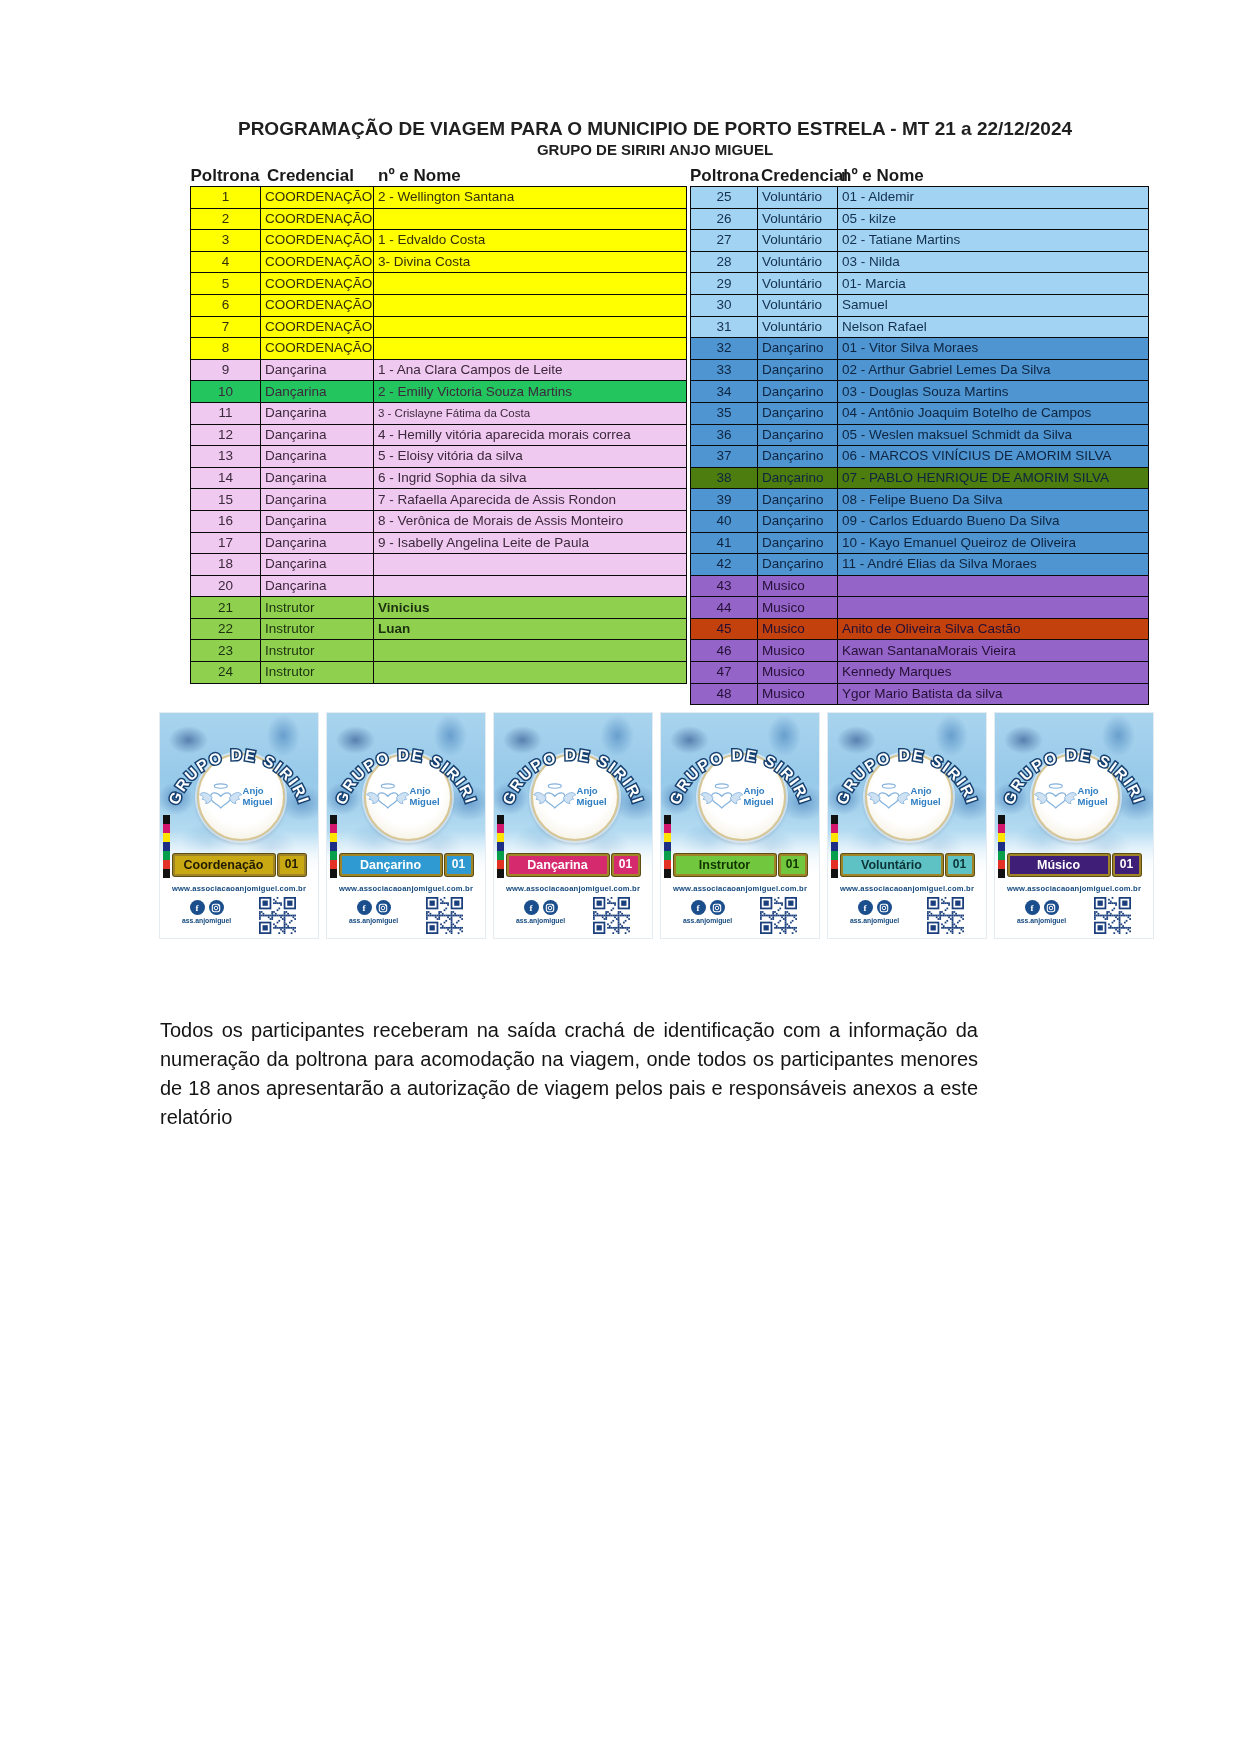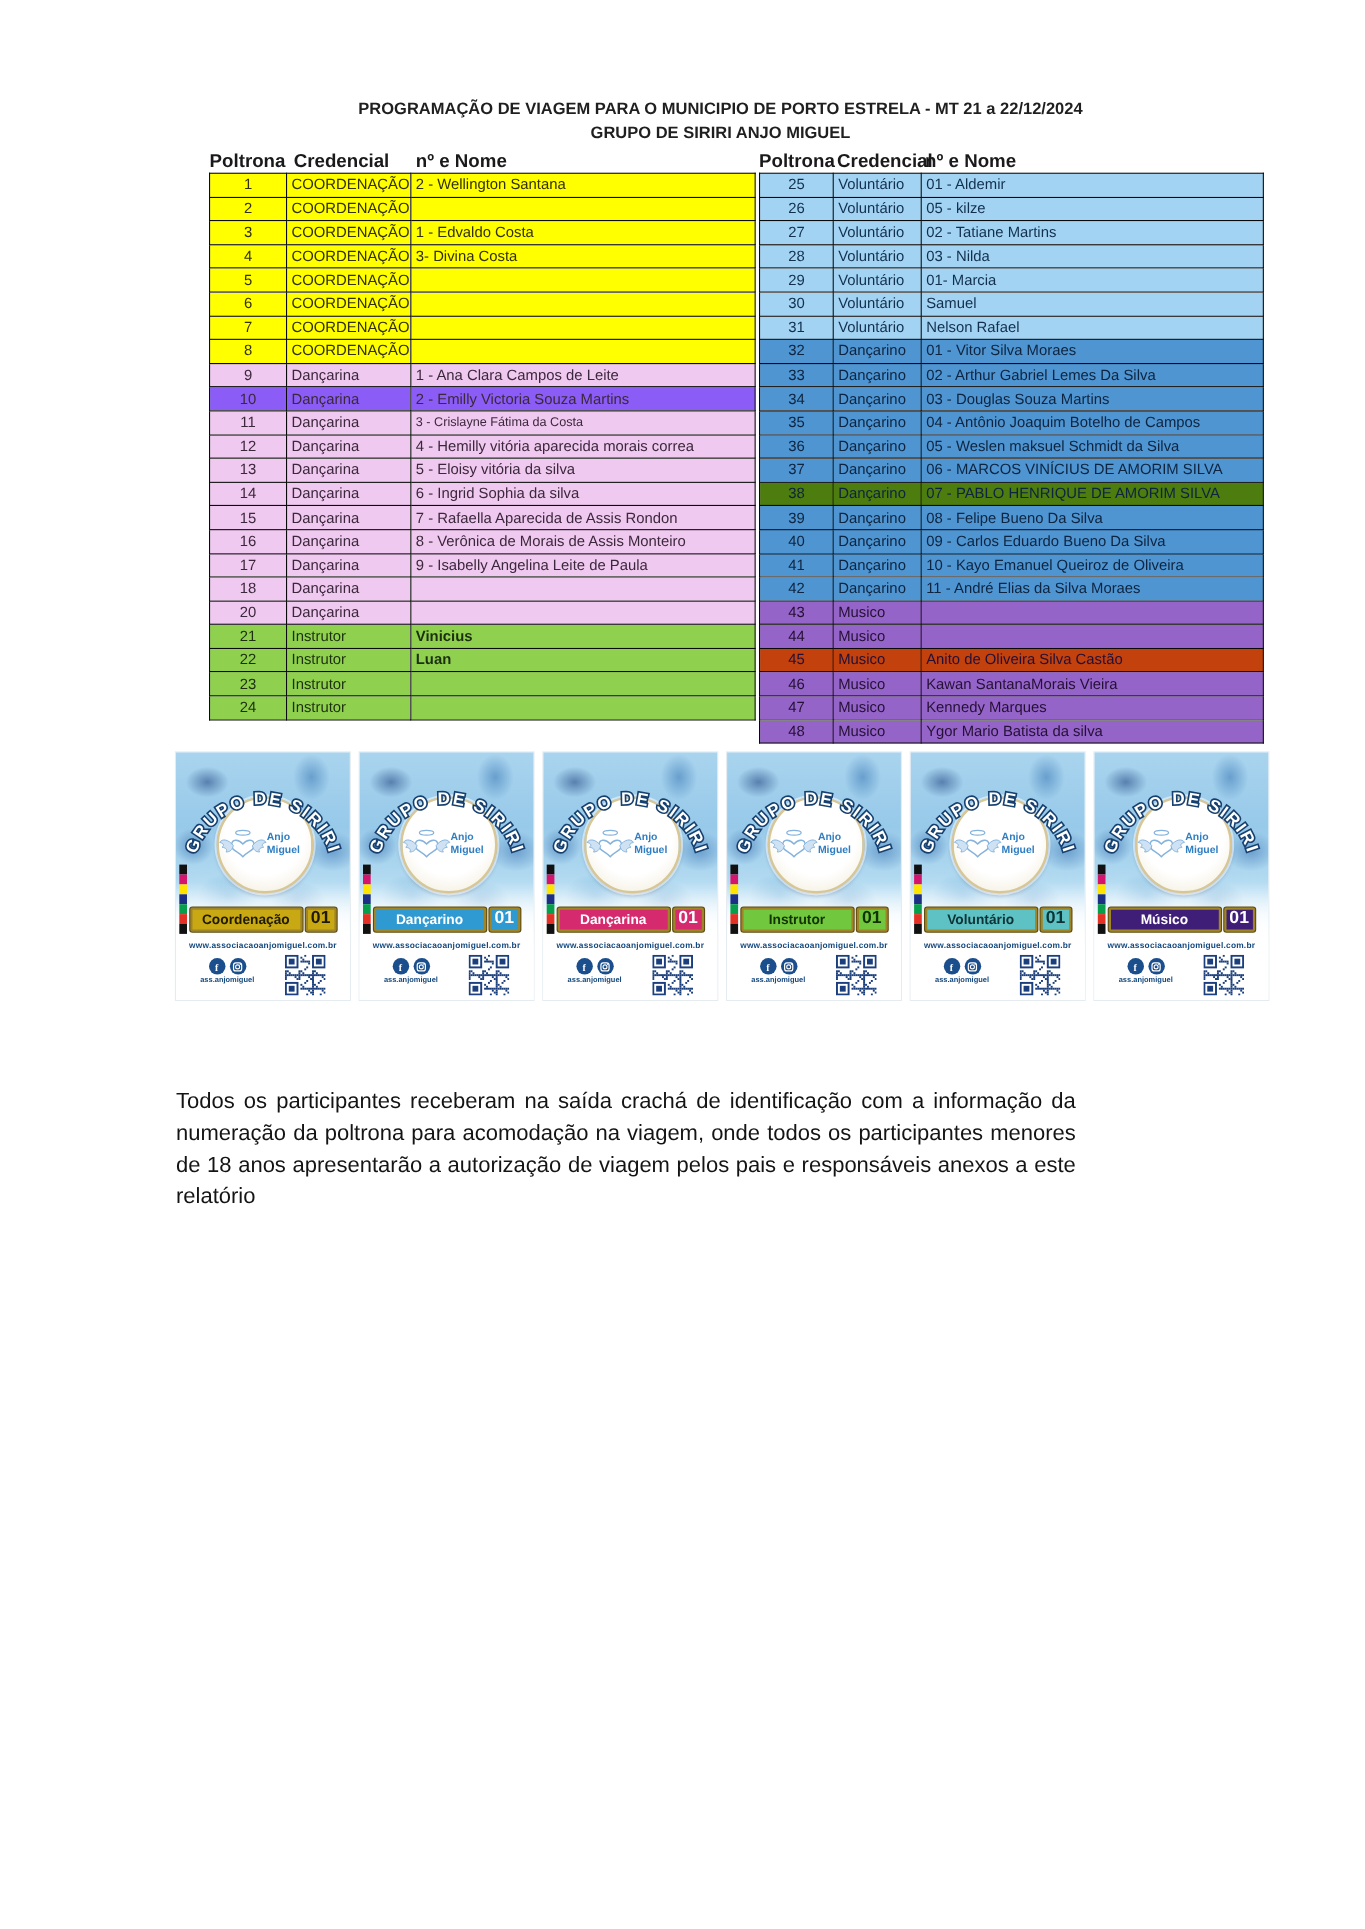--- a/index.html
+++ b/index.html
@@ -1,19 +1,19 @@
 <!DOCTYPE html>
 <html><head>
 <meta charset="utf-8">
 <style>
   html,body{margin:0;padding:0;background:#ffffff;}
   .page{position:relative;width:1241px;height:1754px;background:#ffffff;
         font-family:"Liberation Sans",sans-serif;color:#1b1b1b;overflow:hidden;}
-  .doc-title{padding-top:91px;margin-left:160px;width:990px;text-align:center;
-             font-size:15px;font-weight:bold;color:#1f1f1f;line-height:18px;}
+  .doc-title{padding-top:120px;margin-left:160px;width:990px;text-align:center;
+             font-size:19px;font-weight:bold;color:#1f1f1f;line-height:18px;}
   .doc-subtitle{margin-left:160px;width:990px;text-align:center;
                 font-size:15px;font-weight:bold;color:#1f1f1f;line-height:18px;margin-top:3px;}
   .tables-row{display:flex;gap:3px;margin-left:190px;margin-top:6px;}
   .table-block{flex:0 0 auto;}
   .tb-left{width:497px;}
   .tb-right{width:459px;}
   .hdr-row{display:flex;font-weight:bold;font-size:17px;height:21px;align-items:center;color:#1a1a1a;}
   .tb-left .hdr-row span:nth-child(1){width:70px;text-align:center;}
   .tb-left .hdr-row span:nth-child(2){width:113px;padding-left:7px;box-sizing:border-box;}
   .tb-left .hdr-row span:nth-child(3){flex:1;padding-left:5px;}
@@ -50,21 +50,21 @@
                background:radial-gradient(circle at 50% 40%, #ffffff 55%, #efe8d2 100%);
                border:2px solid #d8c694;box-shadow:0 0 0 2px rgba(255,255,255,.55),0 2px 4px rgba(10,30,70,.3);
                z-index:2;display:flex;flex-direction:row;align-items:center;justify-content:center;}
   .anjo-name{font-size:9.5px;font-weight:bold;color:#2f7ec2;margin-top:-2px;}
   .badge-label-row{position:absolute;top:141px;left:0;width:158px;display:flex;gap:3px;
                    justify-content:center;z-index:5;}
   .badge-label{min-width:84px;max-width:102px;padding:1px 7px;border:2px solid #a08428;
                box-shadow:0 0 0 1px #5d4d12;border-radius:2px;font-weight:bold;font-size:12.5px;
                text-align:center;line-height:16px;white-space:nowrap;}
   .badge-number{width:24px;border:2px solid #a08428;box-shadow:0 0 0 1px #5d4d12;border-radius:2px;
-                font-weight:bold;font-size:16px;text-align:center;line-height:16px;}
+                font-weight:bold;font-size:12px;text-align:center;line-height:16px;}
   .badge-url{position:absolute;top:171px;left:0;width:158px;text-align:center;
              font-size:7.6px;font-weight:bold;color:#15497e;z-index:5;letter-spacing:.2px;}
   .badge-bottom{position:absolute;top:184px;left:0;width:158px;height:40px;display:flex;
                 align-items:flex-start;justify-content:space-between;padding:0 22px;box-sizing:border-box;z-index:5;}
   .social-block{display:flex;flex-direction:column;align-items:center;margin-top:3px;}
   .social-icons{display:flex;gap:4px;}
   .icon-circle{width:15px;height:15px;border-radius:50%;background:#1b4e8c;display:flex;
                align-items:center;justify-content:center;}
   .social-handle{font-size:6.8px;color:#15497e;margin-top:2px;font-weight:bold;}
   .qr-svg{width:37px;height:37px;}
@@ -130,21 +130,21 @@
             <tr style="background-color: rgb(255, 255, 0); color: rgb(51, 48, 10);">
               <td class="cell-poltrona">8</td>
               <td class="cell-credencial">COORDENAÇÃO</td>
               <td class="cell-nome"></td>
             </tr>
             <tr style="background-color: rgb(239, 201, 239); color: rgb(60, 40, 60);">
               <td class="cell-poltrona">9</td>
               <td class="cell-credencial">Dançarina</td>
               <td class="cell-nome">1 - Ana Clara Campos de Leite</td>
             </tr>
-            <tr style="background-color: #8b5cf6; color: rgb(60, 40, 60);">
+            <tr style="background-color: #22c55e; color: rgb(60, 40, 60);">
               <td class="cell-poltrona">10</td>
               <td class="cell-credencial">Dançarina</td>
               <td class="cell-nome">2 - Emilly Victoria Souza Martins</td>
             </tr>
             <tr style="background-color: rgb(239, 201, 239); color: rgb(60, 40, 60);">
               <td class="cell-poltrona">11</td>
               <td class="cell-credencial">Dançarina</td>
               <td class="cell-nome" style="font-size: 11.5px;">3 - Crislayne Fátima da Costa</td>
             </tr>
             <tr style="background-color: rgb(239, 201, 239); color: rgb(60, 40, 60);">

